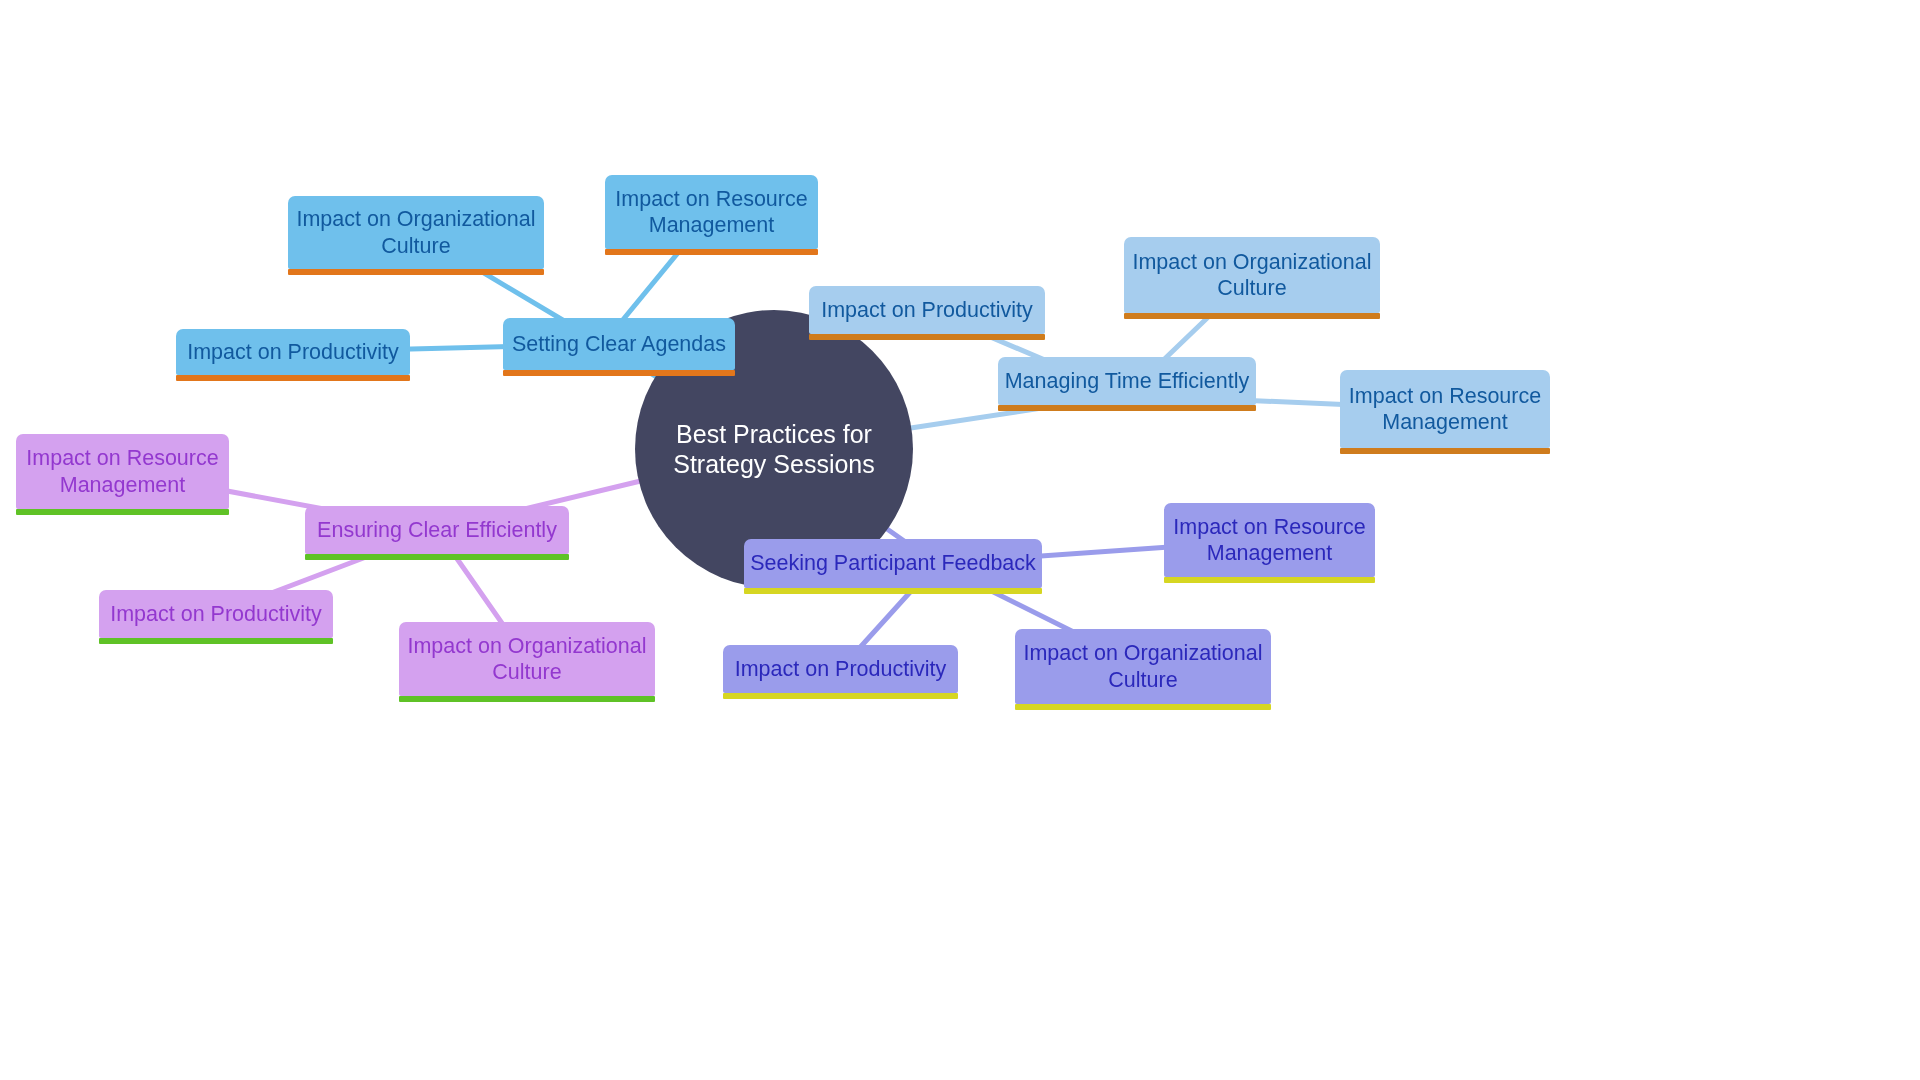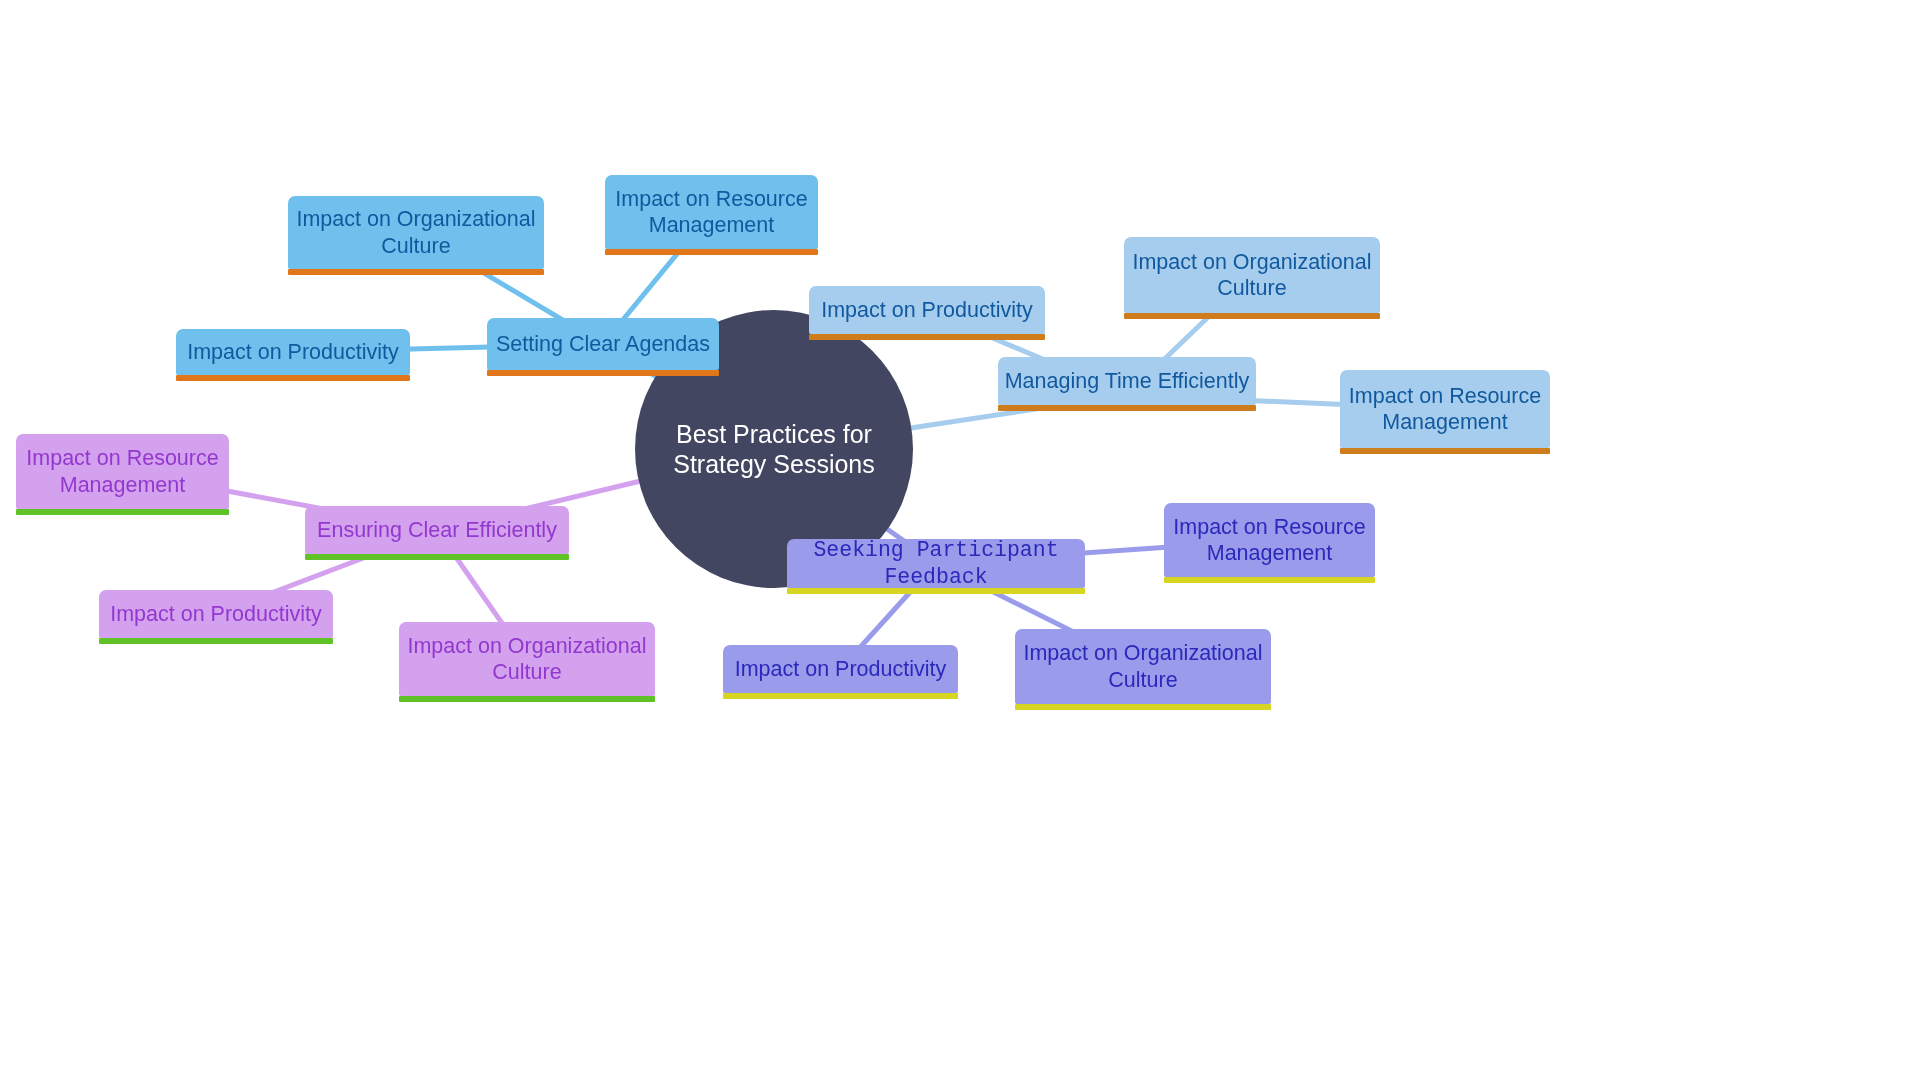--- a/index.html
+++ b/index.html
@@ -81,30 +81,30 @@
       <line x1="437" y1="530" x2="122.5" y2="471.5" stroke="#d4a1ef" stroke-width="5" stroke-linecap="round"></line>
       <line x1="437" y1="530" x2="216" y2="614" stroke="#d4a1ef" stroke-width="5" stroke-linecap="round"></line>
       <line x1="437" y1="530" x2="527" y2="659" stroke="#d4a1ef" stroke-width="5" stroke-linecap="round"></line>
       <line x1="884.243492442806" y1="526.9190116339586" x2="936" y2="563.5" stroke="#9a9ceb" stroke-width="5" stroke-linecap="round"></line>
       <line x1="936" y1="563.5" x2="1269.5" y2="540" stroke="#9a9ceb" stroke-width="5" stroke-linecap="round"></line>
       <line x1="936" y1="563.5" x2="840.5" y2="669" stroke="#9a9ceb" stroke-width="5" stroke-linecap="round"></line>
       <line x1="936" y1="563.5" x2="1143" y2="666.5" stroke="#9a9ceb" stroke-width="5" stroke-linecap="round"></line>
     </svg>
   <div id="nodes">
       <div class="node node-root" style="left: 635px; top: 310px; width: 278px; height: 278px; background: rgb(67, 70, 97); color: rgb(255, 255, 255);"><span class="node-label">Best Practices for Strategy Sessions</span></div>
-      <div class="node node-box" style="left: 487px; top: 318px; width: 232px; height: 52px; background: rgb(111, 192, 236); color: rgb(17, 89, 158);"><span class="node-label">Setting Clear Agendas</span><span class="accent" style="background: rgb(226, 118, 27);"></span></div>
+      <div class="node node-box" style="left: 503px; top: 318px; width: 232px; height: 52px; background: rgb(111, 192, 236); color: rgb(17, 89, 158);"><span class="node-label">Setting Clear Agendas</span><span class="accent" style="background: rgb(226, 118, 27);"></span></div>
       <div class="node node-box" style="left: 288px; top: 196px; width: 256px; height: 73px; background: rgb(111, 192, 236); color: rgb(17, 89, 158);"><span class="node-label">Impact on Organizational Culture</span><span class="accent" style="background: rgb(226, 118, 27);"></span></div>
       <div class="node node-box" style="left: 605px; top: 175px; width: 213px; height: 74px; background: rgb(111, 192, 236); color: rgb(17, 89, 158);"><span class="node-label">Impact on Resource Management</span><span class="accent" style="background: rgb(226, 118, 27);"></span></div>
       <div class="node node-box" style="left: 176px; top: 329px; width: 234px; height: 46px; background: rgb(111, 192, 236); color: rgb(17, 89, 158);"><span class="node-label">Impact on Productivity</span><span class="accent" style="background: rgb(226, 118, 27);"></span></div>
       <div class="node node-box" style="left: 998px; top: 357px; width: 258px; height: 48px; background: rgb(166, 205, 238); color: rgb(17, 89, 158);"><span class="node-label">Managing Time Efficiently</span><span class="accent" style="background: rgb(207, 124, 29);"></span></div>
       <div class="node node-box" style="left: 809px; top: 286px; width: 236px; height: 48px; background: rgb(166, 205, 238); color: rgb(17, 89, 158);"><span class="node-label">Impact on Productivity</span><span class="accent" style="background: rgb(207, 124, 29);"></span></div>
       <div class="node node-box" style="left: 1124px; top: 237px; width: 256px; height: 76px; background: rgb(166, 205, 238); color: rgb(17, 89, 158);"><span class="node-label">Impact on Organizational Culture</span><span class="accent" style="background: rgb(207, 124, 29);"></span></div>
       <div class="node node-box" style="left: 1340px; top: 370px; width: 210px; height: 78px; background: rgb(166, 205, 238); color: rgb(17, 89, 158);"><span class="node-label">Impact on Resource Management</span><span class="accent" style="background: rgb(207, 124, 29);"></span></div>
       <div class="node node-box" style="left: 305px; top: 506px; width: 264px; height: 48px; background: rgb(212, 161, 239); color: rgb(147, 56, 207);"><span class="node-label">Ensuring Clear Efficiently</span><span class="accent" style="background: rgb(95, 194, 38);"></span></div>
       <div class="node node-box" style="left: 16px; top: 434px; width: 213px; height: 75px; background: rgb(212, 161, 239); color: rgb(147, 56, 207);"><span class="node-label">Impact on Resource Management</span><span class="accent" style="background: rgb(95, 194, 38);"></span></div>
       <div class="node node-box" style="left: 99px; top: 590px; width: 234px; height: 48px; background: rgb(212, 161, 239); color: rgb(147, 56, 207);"><span class="node-label">Impact on Productivity</span><span class="accent" style="background: rgb(95, 194, 38);"></span></div>
       <div class="node node-box" style="left: 399px; top: 622px; width: 256px; height: 74px; background: rgb(212, 161, 239); color: rgb(147, 56, 207);"><span class="node-label">Impact on Organizational Culture</span><span class="accent" style="background: rgb(95, 194, 38);"></span></div>
-      <div class="node node-box" style="left: 787px; top: 539px; width: 298px; height: 49px; background: rgb(154, 156, 235); color: rgb(43, 40, 187); font-family: Liberation Mono, monospace;"><span class="node-label">Seeking Participant Feedback</span><span class="accent" style="background: rgb(214, 214, 34);"></span></div>
+      <div class="node node-box" style="left: 744px; top: 539px; width: 298px; height: 49px; background: rgb(154, 156, 235); color: rgb(43, 40, 187);"><span class="node-label">Seeking Participant Feedback</span><span class="accent" style="background: rgb(214, 214, 34);"></span></div>
       <div class="node node-box" style="left: 1164px; top: 503px; width: 211px; height: 74px; background: rgb(154, 156, 235); color: rgb(43, 40, 187);"><span class="node-label">Impact on Resource Management</span><span class="accent" style="background: rgb(214, 214, 34);"></span></div>
       <div class="node node-box" style="left: 723px; top: 645px; width: 235px; height: 48px; background: rgb(154, 156, 235); color: rgb(43, 40, 187);"><span class="node-label">Impact on Productivity</span><span class="accent" style="background: rgb(214, 214, 34);"></span></div>
       <div class="node node-box" style="left: 1015px; top: 629px; width: 256px; height: 75px; background: rgb(154, 156, 235); color: rgb(43, 40, 187);"><span class="node-label">Impact on Organizational Culture</span><span class="accent" style="background: rgb(214, 214, 34);"></span></div>
     </div>
 </div>
 
 </body></html>

